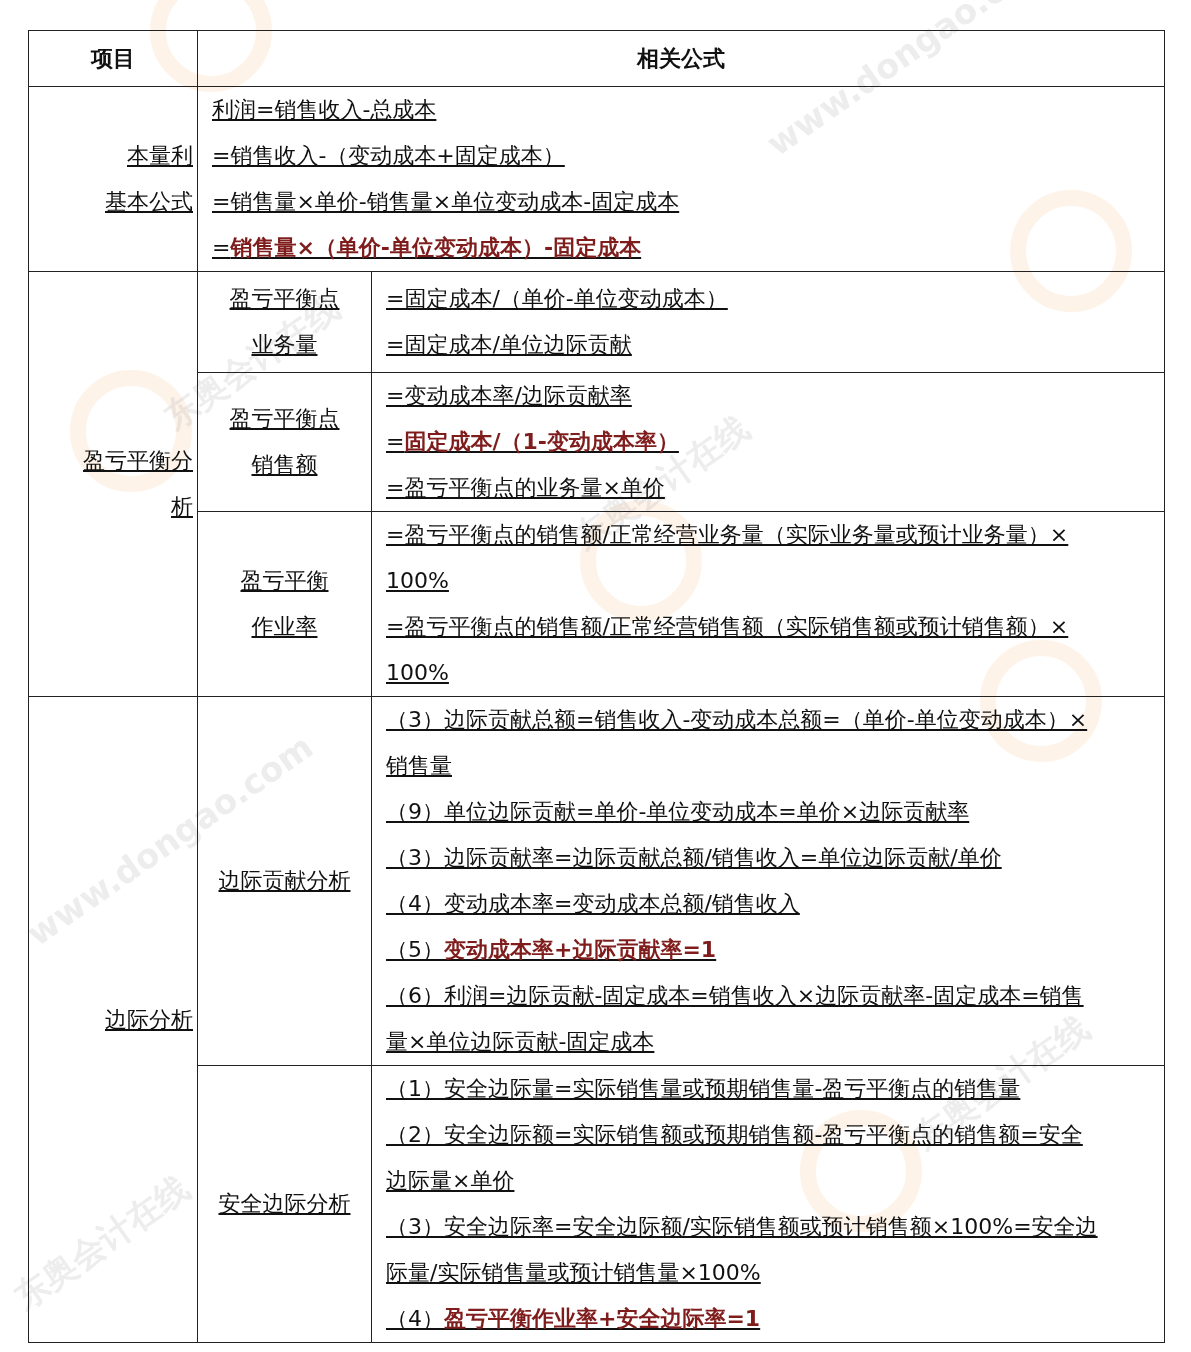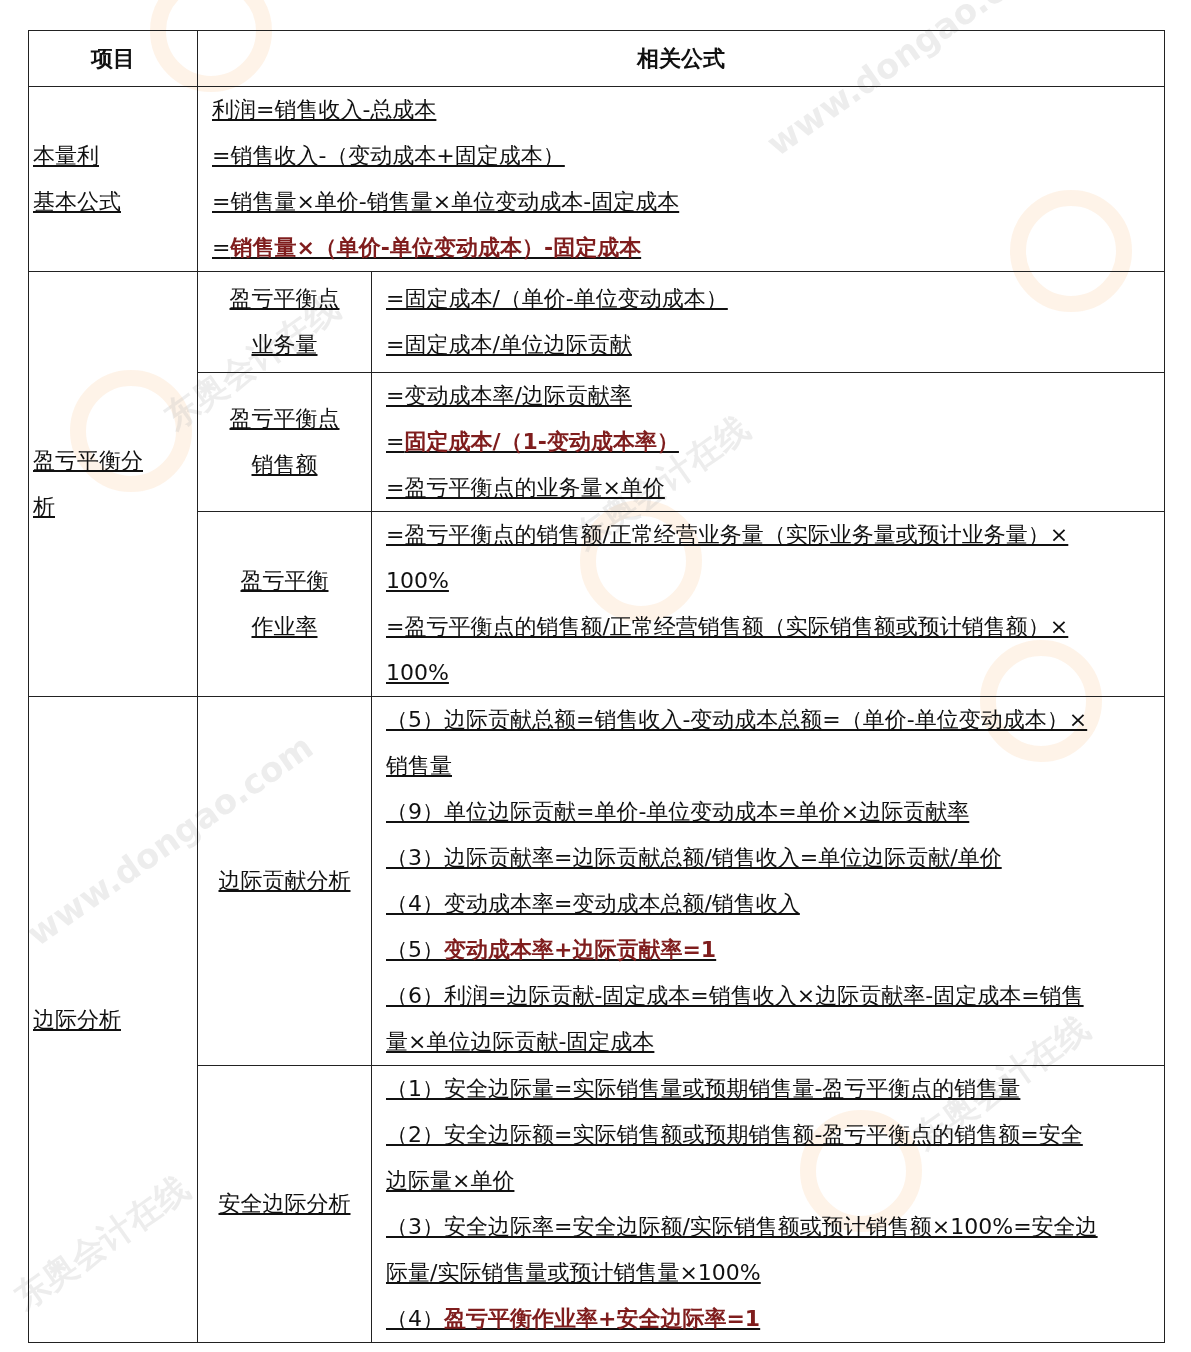--- a/index.html
+++ b/index.html
@@ -6,21 +6,21 @@
   body { width: 1191px; height: 1352px; position: relative; overflow: hidden;
          font-family: "DejaVu Sans", "Liberation Sans", sans-serif; color: #111; }
   .wm { position: absolute; pointer-events: none; color: rgba(190,190,190,0.28);
         font-size: 34px; font-weight: bold; transform: rotate(-35deg); white-space: nowrap; }
   .wm-ring { position: absolute; pointer-events: none; border-radius: 50%;
         border: 16px solid rgba(250,200,150,0.22); }
   table { position: absolute; left: 28px; top: 30px; border-collapse: collapse;
           width: 1137px; table-layout: fixed; }
   td, th { border: 1.5px solid #222; font-size: 22px; line-height: 46px; vertical-align: middle; padding: 4px; }
   th { font-weight: bold; text-align: center; height: 47px; }
-  .c1 { width: 168px; text-align: left; }
+  .c1 { width: 168px; text-align: right; }
   .c2 { width: 173px; text-align: center; }
   .formula { padding: 0 14px; text-align: left; }
   .red { color: #7f1d1d; font-weight: bold; }
   .line { display: block; text-decoration: underline; }
 </style>
 </head>
 <body>
 
 <div class="wm-ring" style="left:150px;top:-30px;width:90px;height:90px;"></div>
 <div class="wm-ring" style="left:1010px;top:190px;width:90px;height:90px;"></div>
@@ -98,21 +98,21 @@
         </td>
       </tr>
       <tr>
         <td class="c1" rowspan="2">
           <span class="line">边际分析</span>
         </td>
         <td class="c2">
           <span class="line">边际贡献分析</span>
         </td>
         <td class="formula">
-          <span class="line"><span>（5）边际贡献总额=销售收入-变动成本总额=（单价-单位变动成本）×</span></span>
+          <span class="line"><span>（3）边际贡献总额=销售收入-变动成本总额=（单价-单位变动成本）×</span></span>
           <span class="line"><span>销售量</span></span>
           <span class="line"><span>（9）单位边际贡献=单价-单位变动成本=单价×边际贡献率</span></span>
           <span class="line"><span>（3）边际贡献率=边际贡献总额/销售收入=单位边际贡献/单价</span></span>
           <span class="line"><span>（4）变动成本率=变动成本总额/销售收入</span></span>
           <span class="line"><span>（5）</span><span class="red">变动成本率+边际贡献率=1</span></span>
           <span class="line"><span>（6）利润=边际贡献-固定成本=销售收入×边际贡献率-固定成本=销售</span></span>
           <span class="line"><span>量×单位边际贡献-固定成本</span></span>
         </td>
       </tr>
       <tr>

